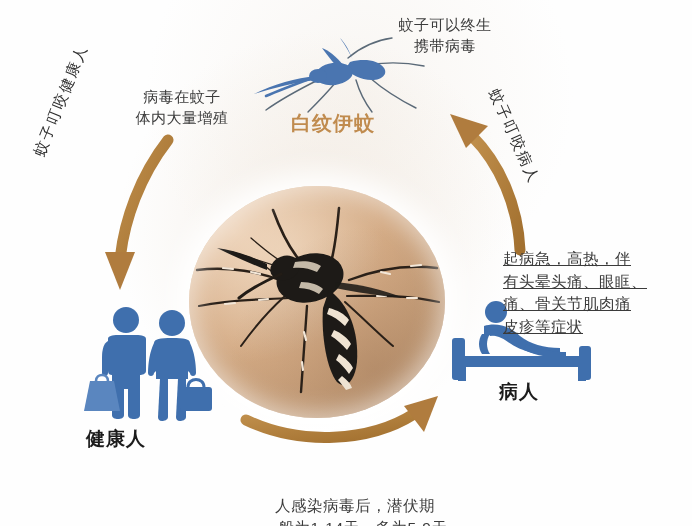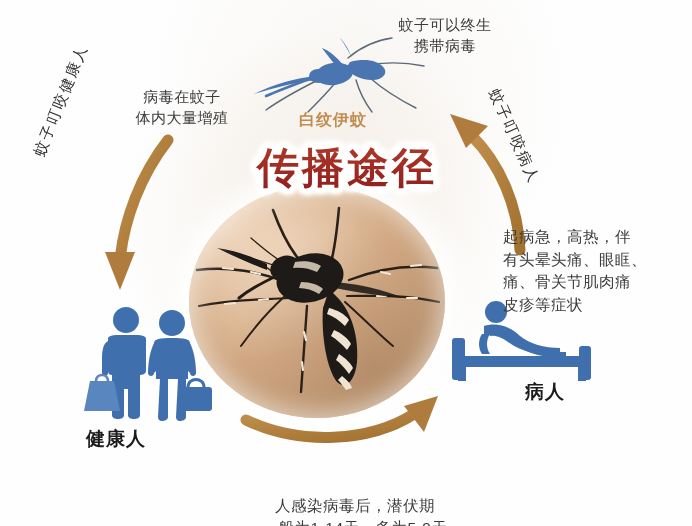--- a/index.html
+++ b/index.html
@@ -86,43 +86,43 @@
   .txt {
     position: absolute;
     color: #3b3b3b;
     font-size: 15px;
     line-height: 1.42;
     letter-spacing: 0.5px;
     white-space: pre-line;
   }
   .txt-top-left   { left: 102px; top: 57px;  width: 160px; text-align: center; margin-top: 29px; }
   .txt-top-right  { left: 365px; top: 14px;  width: 160px; text-align: center; }
-  .txt-symptoms   { left: 503px; top: 226px; width: 184px; text-align: left; font-size: 15.5px; line-height: 1.46; }
+  .txt-symptoms   { left: 503px; top: 248px; width: 184px; text-align: left; font-size: 15.5px; line-height: 1.46; text-decoration: underline; }
   .txt-bottom     { left: 215px; top: 461px; width: 280px; text-align: center; font-size: 15.5px; line-height: 1.45; margin-top: 34px; }
 
   .caption-mosquito {
     position: absolute;
     left: 278px; top: 110px;
     width: 110px;
     text-align: center;
-    font-size: 16px;
+    font-size: 20px;
     font-weight: bold;
     letter-spacing: 1px;
     color: #c08b4e;
   }
 
   .label-person {
     position: absolute;
     font-size: 19px;
     font-weight: bold;
     color: #1c1c1c;
     letter-spacing: 1px;
   }
   .label-healthy { left: 86px;  top: 426px; width: 120px; text-align: left; }
-  .label-patient { left: 490px; top: 379px; width: 110px; text-align: center; }
+  .label-patient { left: 464px; top: 379px; width: 110px; text-align: center; }
 
   
   .arc-label {
     position: absolute;
     font-size: 15px;
     color: #2f2f2f;
     letter-spacing: 2px;
     white-space: nowrap;
     font-weight: 500;
   }
@@ -290,21 +290,20 @@
       <path d="M74 44 C 88 50, 102 52, 114 52 L 114 58 C 100 58, 84 56, 72 50 Z"></path>
 
       <rect x="2" y="56" width="136" height="11" rx="2"></rect>
       <rect x="0" y="38" width="13" height="42" rx="3"></rect>
       <rect x="127" y="46" width="12" height="34" rx="3"></rect>
       <rect x="6" y="67" width="8" height="14"></rect>
       <rect x="126" y="67" width="8" height="14"></rect>
     </g>
   </svg>
 
-  <div class="main-title">传播途径</div>
 
   <div class="txt txt-top-left">病毒在蚊子
 体内大量增殖</div>
 
   <div class="txt txt-top-right">蚊子可以终生
 携带病毒</div>
 
   <div class="caption-mosquito">白纹伊蚊</div>
 
   <div class="txt txt-symptoms">起病急，高热，伴

